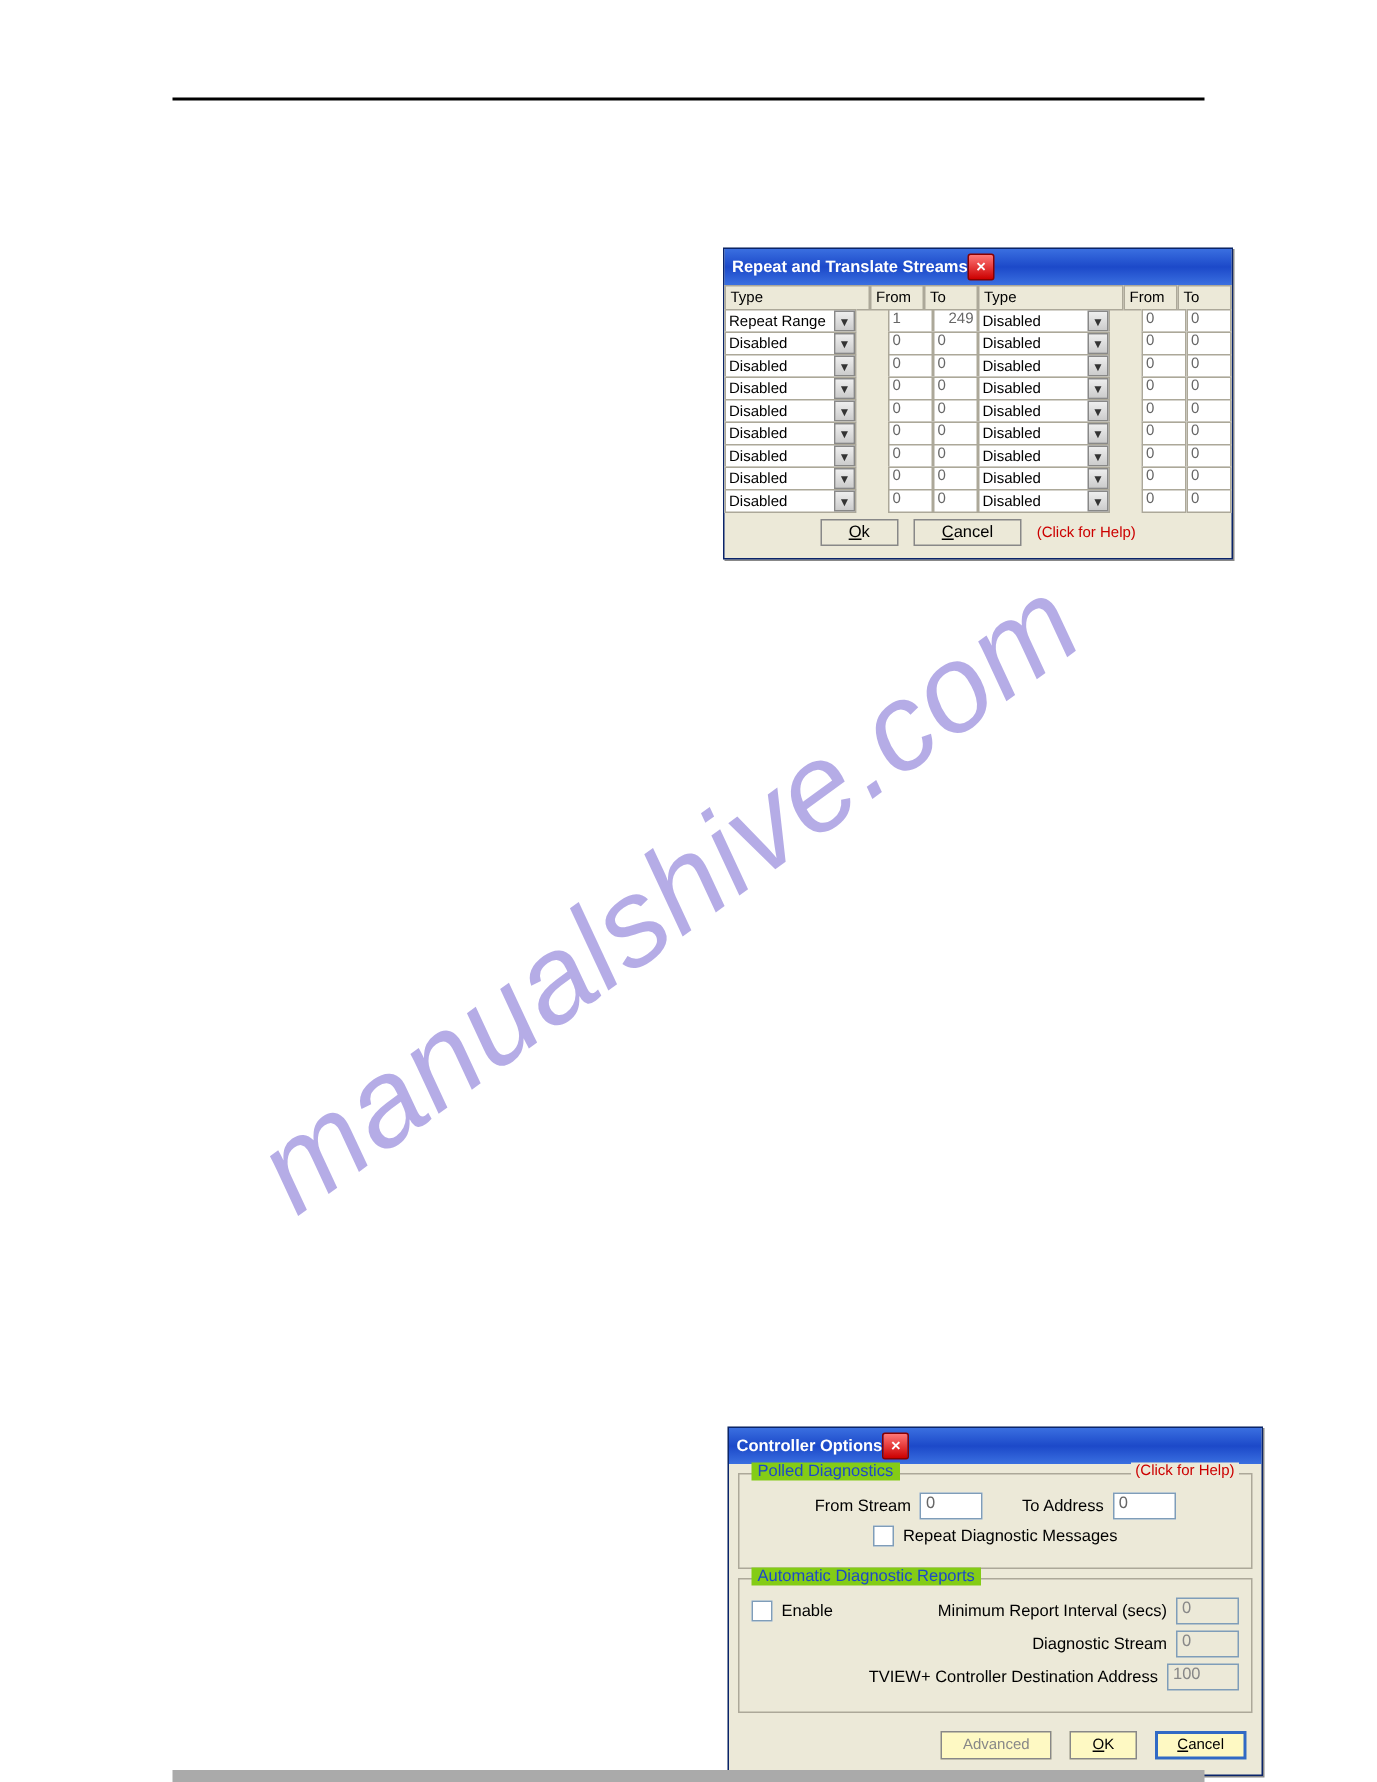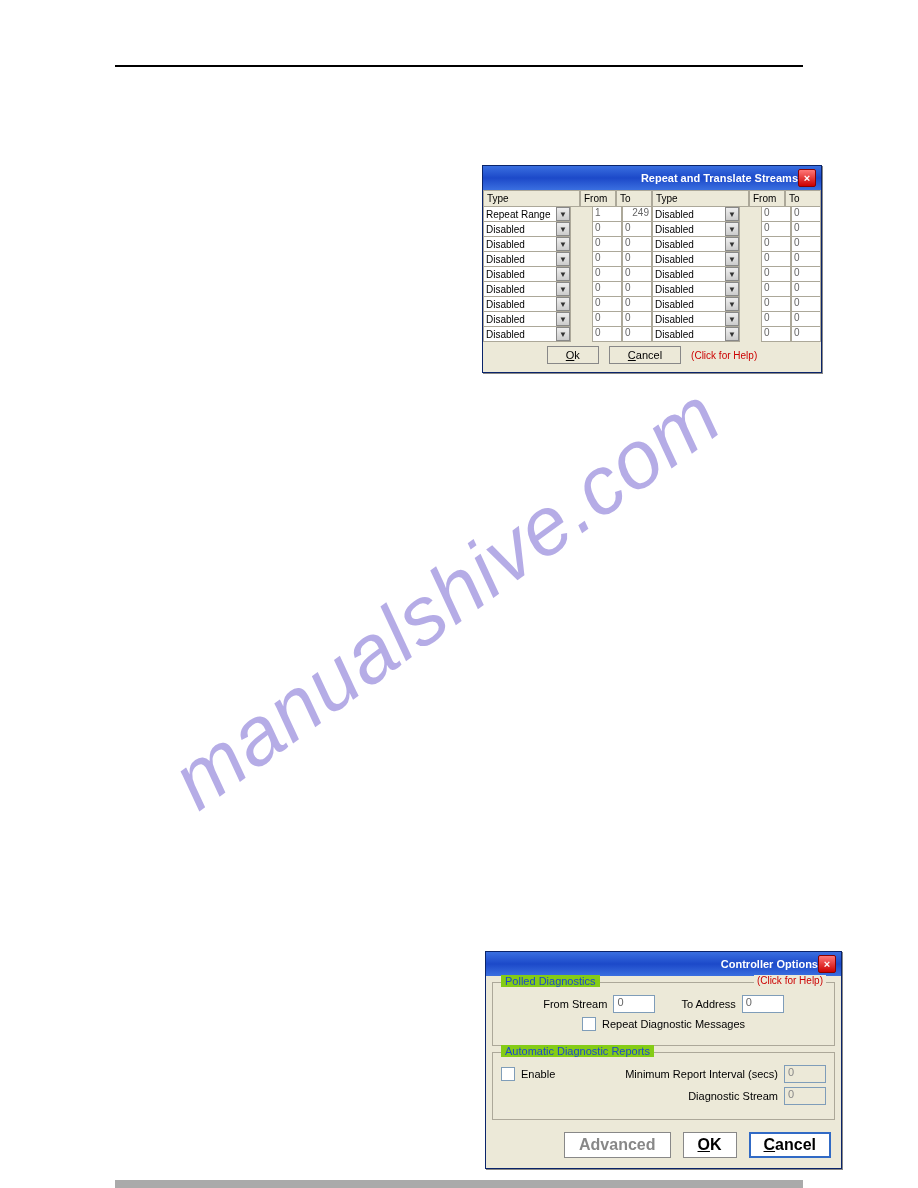--- a/index.html
+++ b/index.html
@@ -1,21 +1,21 @@
 <!DOCTYPE html>
 <html><head>
 <meta charset="utf-8">
 <style>
 html,body{margin:0;padding:0;background:#fff;font-family:Tahoma,Arial,sans-serif;font-size:11px;color:#000;}
 .page{width:918px;height:1188px;position:relative;margin:0 auto;background:#fff;}
 .rule{position:absolute;left:115px;top:65px;width:688px;height:2px;background:#000;}
 .watermark{position:absolute;left:50%;top:50%;transform:translate(-52%,-46%) rotate(-36deg);font-size:82px;font-style:italic;font-weight:400;color:rgba(90,70,200,0.45);white-space:nowrap;pointer-events:none;letter-spacing:1px;}
 
 .dlg{position:absolute;background:#ece9d8;border:1px solid #0a246a;box-shadow:1px 1px 0 #888;}
-.titlebar{background:linear-gradient(to bottom,#3a6fe0 0%,#1c49c9 50%,#3a6fe0 100%);color:#fff;font-weight:bold;padding:3px 5px;display:flex;justify-content:flex-end;align-items:center;height:18px;}
+.titlebar{background:linear-gradient(to bottom,#3a6fe0 0%,#1c49c9 50%,#3a6fe0 100%);color:#fff;font-weight:bold;padding:3px 5px;display:flex;justify-content:flex-start;align-items:center;height:18px;}
 .titlebar .closebtn{width:16px;height:16px;background:linear-gradient(to bottom,#f77,#c00);border:1px solid #800;border-radius:2px;display:flex;align-items:center;justify-content:center;color:#fff;font-weight:bold;font-size:11px;line-height:1;cursor:pointer;}
 
 .dlg1{left:482px;top:165px;width:338px;}
 .hdr{background:#ece9d8;font-size:10px;padding:2px 3px;border:1px solid #aca899;}
 .selwrap{position:relative;display:inline-block;}
 .selbox{border:1px solid #aca899;background:#fff;height:14px;font-size:10px;padding:0 14px 0 2px;display:inline-flex;align-items:center;overflow:hidden;white-space:nowrap;}
 .selbtn{position:absolute;right:1px;top:1px;width:12px;height:12px;background:linear-gradient(#eee,#ccc);border:1px solid #888;display:flex;align-items:center;justify-content:center;font-size:8px;color:#333;}
 .inp{border:1px solid #aca899;background:#fff;height:14px;font-size:10px;padding:0 2px;color:#666;}
 .tip{border:1px solid #aca899;margin:6px;padding:6px 8px 10px 8px;font-size:10px;position:relative;}
 .tip .legend{position:absolute;top:-7px;left:8px;background:#ece9d8;padding:0 3px;font-size:10px;}
@@ -27,21 +27,21 @@
 .dlg2{left:485px;top:951px;width:355px;}
 .group{border:1px solid #aca899;margin:6px;padding:8px 8px 10px 8px;position:relative;font-size:11px;}
 .group .legend{position:absolute;top:-8px;left:8px;background:#84cc16;padding:0 4px;color:#1c49c9;font-size:11px;}
 .row{display:flex;align-items:center;gap:6px;margin:4px 0;}
 .row.right{justify-content:flex-end;}
 .row.center{justify-content:center;}
 .txtinp{border:1px solid #7f9db9;background:#fff;height:16px;width:34px;padding:0 3px;font-size:11px;color:#666;}
 .txtinp.dis{background:#ece9d8;color:#888;}
 .chk{width:12px;height:12px;border:1px solid #7f9db9;background:#fff;display:inline-block;}
 .btnrow2{display:flex;gap:12px;justify-content:flex-end;padding:6px 10px 10px 10px;}
-.btn2{background:#ffffff;border:1px solid #888;padding:3px 14px;font-size:16px;cursor:pointer;font-weight:bold;}
+.btn2{background:#fef9c3;border:1px solid #888;padding:3px 14px;font-size:10px;cursor:pointer;}
 .btn2.dis{color:#888;}
 .btn2.def{border:2px solid #316ac5;padding:2px 13px;}
 .footerbar{position:absolute;left:115px;top:1180px;width:688px;height:8px;background:#aaa;}
 </style>
 </head>
 <body>
 <div class="page">
   <div class="rule"></div>
   <div class="watermark">manualshive.com</div>
 
@@ -190,20 +190,24 @@
       <div class="row">
         <span class="chk"></span>
         <span>Enable</span>
         <span style="flex:1;text-align:right;">Minimum Report Interval (secs)</span>
         <span class="txtinp dis">0</span>
       </div>
       <div class="row right">
         <span>Diagnostic Stream</span>
         <span class="txtinp dis">0</span>
       </div>
+      <div class="row right">
+        <span>TVIEW+ Controller Destination Address</span>
+        <span class="txtinp dis" style="width:40px;">100</span>
+      </div>
     </div>
     <div class="btnrow2">
       <div class="btn2 dis"><span>Advanced</span></div>
       <div class="btn2"><u>O</u><span>K</span></div>
       <div class="btn2 def"><u>C</u><span>ancel</span></div>
     </div>
   </div>
 
   <div class="footerbar"></div>
 </div>

